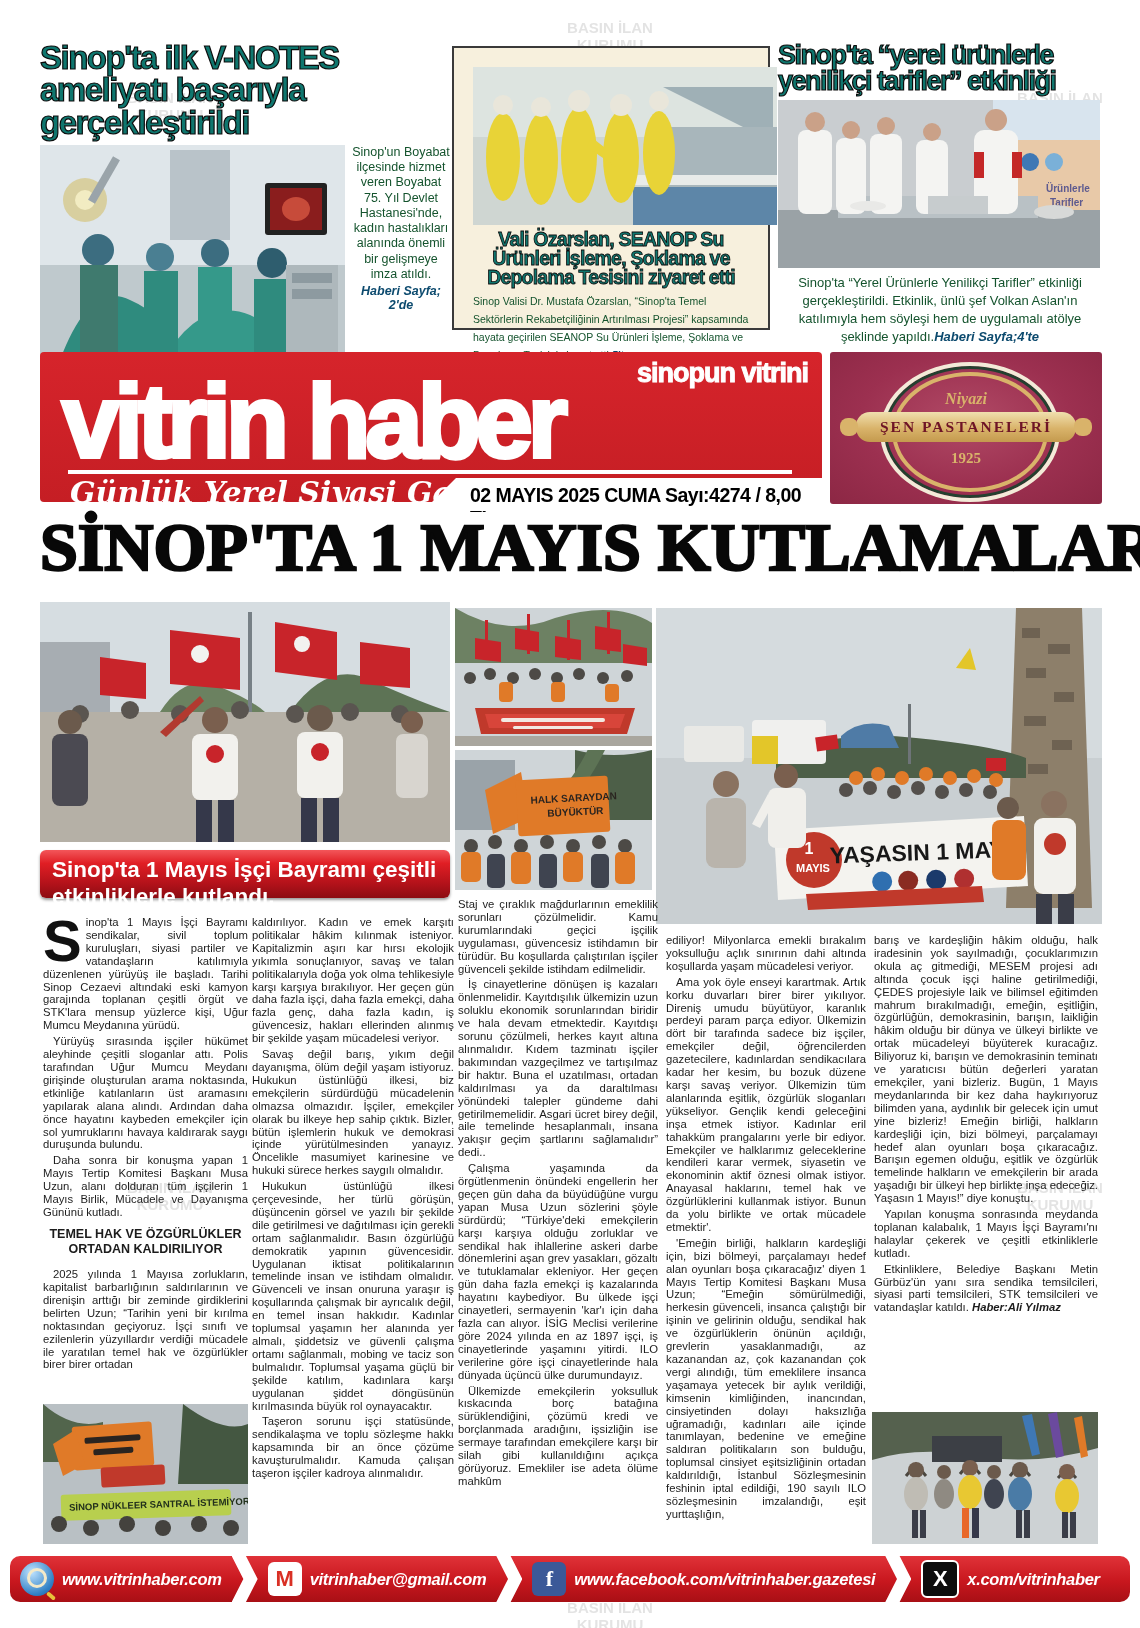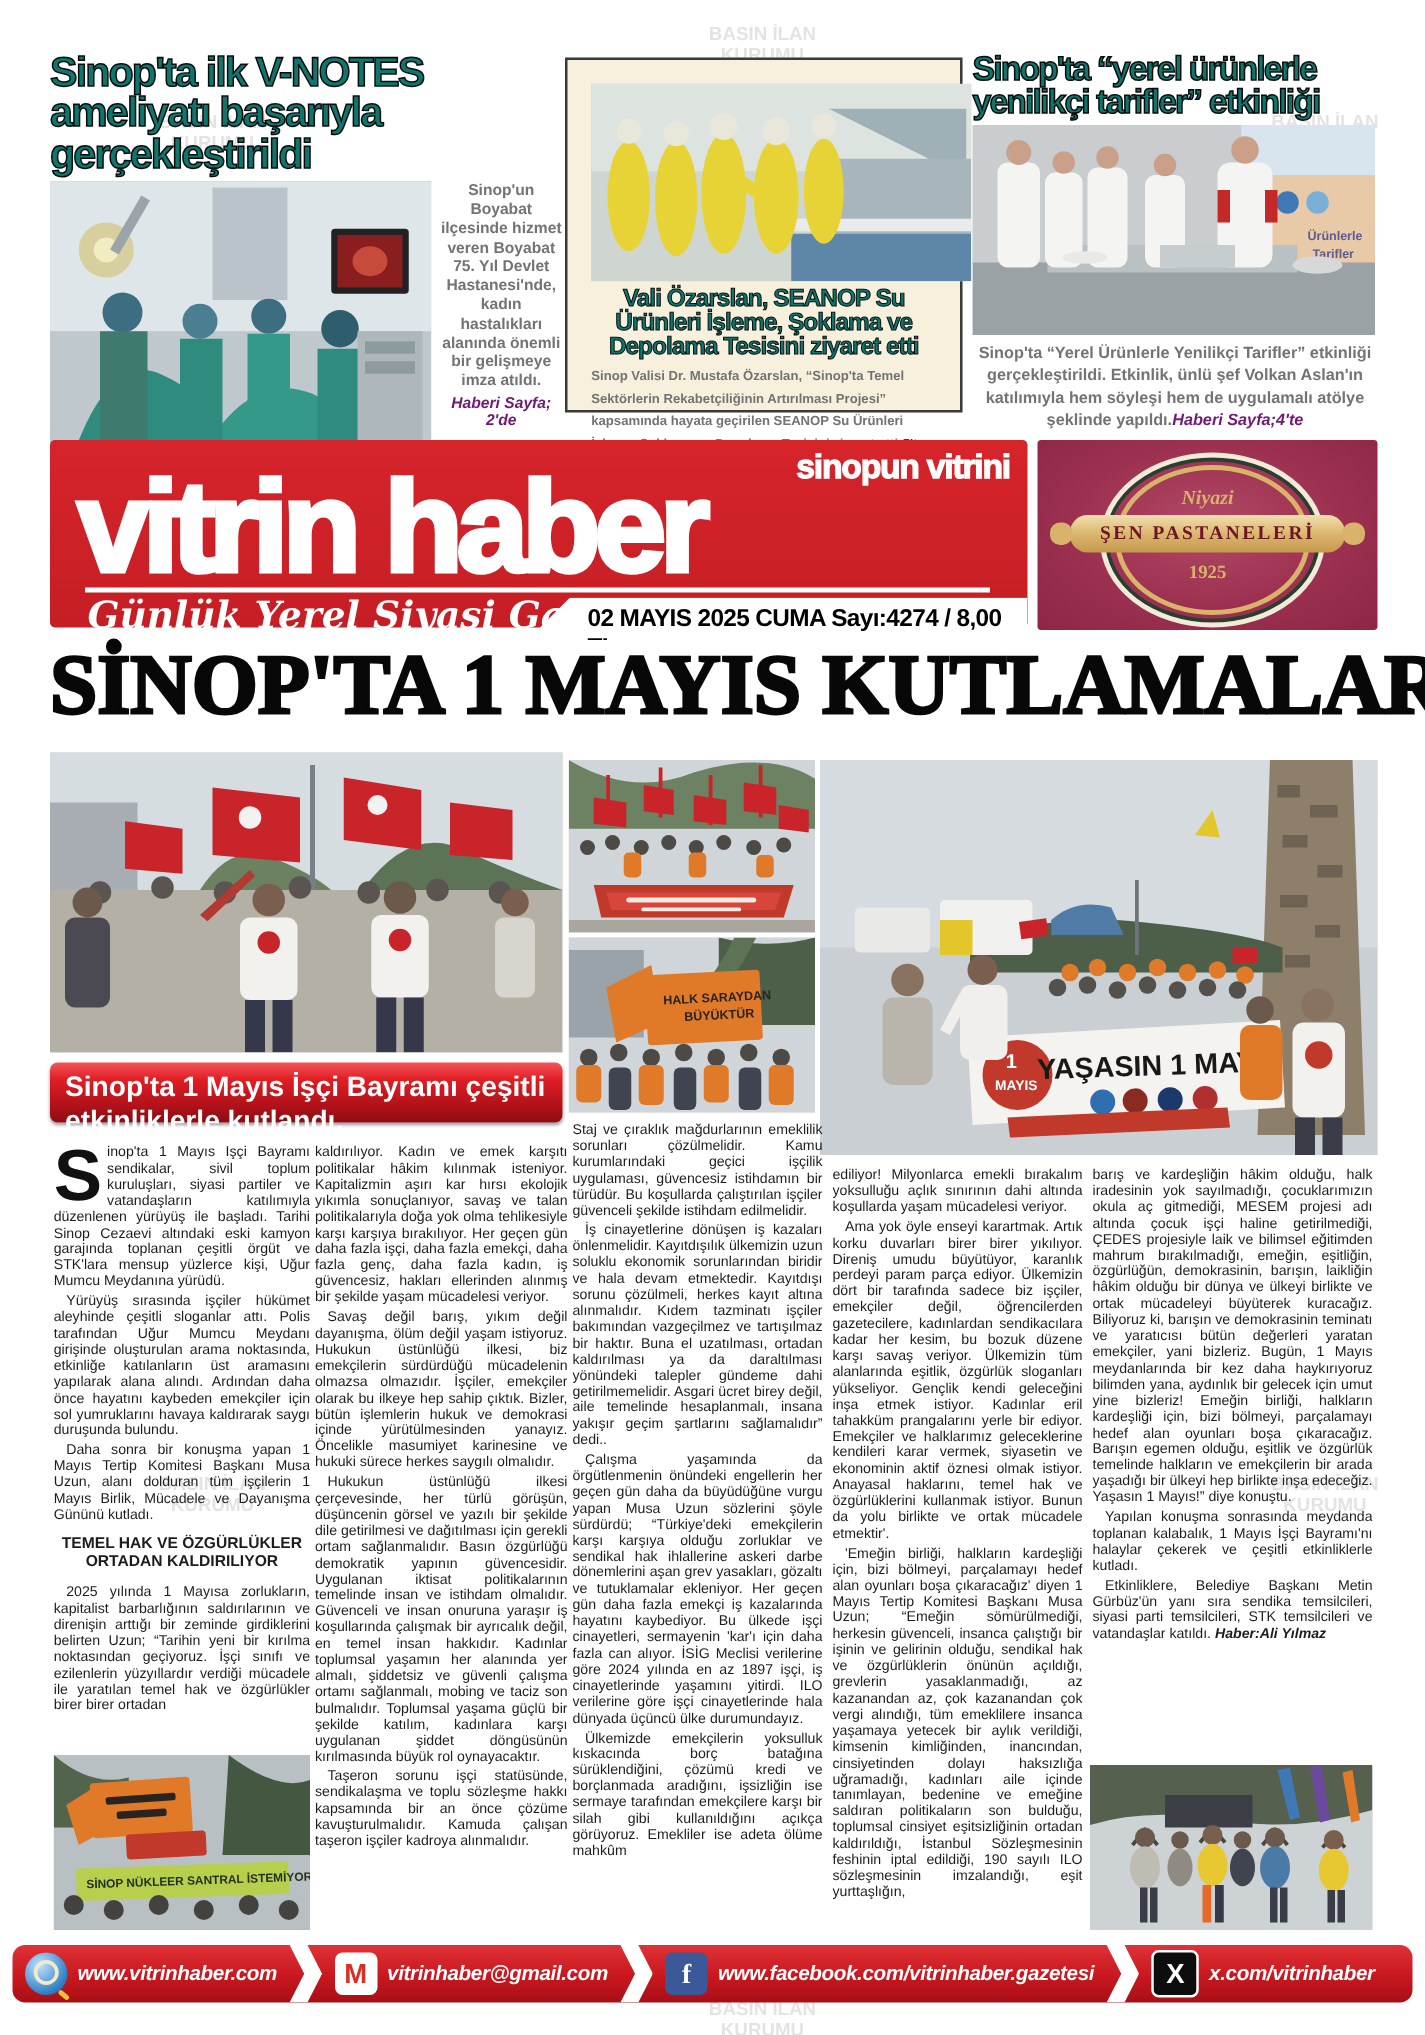--- a/index.html
+++ b/index.html
@@ -5,22 +5,22 @@
   html,body{margin:0;padding:0;background:#fff;}
   #page{position:relative;width:1140px;height:1628px;background:#fff;overflow:hidden;
         font-family:"Liberation Sans",sans-serif;color:#1a1a1a;}
   .abs{position:absolute;}
   
   .wm{position:absolute;width:100px;text-align:center;font-weight:bold;font-size:15px;
       line-height:1.1;color:#c9c9c9;opacity:.5;pointer-events:none;}
   
   .story-head{font-weight:bold;color:#0f766e;letter-spacing:-1.5px;line-height:.98;
       -webkit-text-stroke:1.2px #0b0b0b;}
-  .cap{color:#737373;font-weight:bold;}
-  .pageref{font-weight:bold;font-style:italic;color:#701a75;}
+  .cap{color:#14532d;}
+  .pageref{font-weight:bold;font-style:italic;color:#0c4a6e;}
   .photo{background:#ccc;overflow:hidden;}
   .photo svg{display:block;}
   
   .cbox{border:2px solid #3a3a3a;background:#f7f0dd;padding:19px;box-sizing:border-box;}
   
   .mast{background:linear-gradient(#d6242b,#c51e24);border-radius:4px;}
   .mast-title{color:#fff;font-weight:bold;letter-spacing:-5px;
       -webkit-text-stroke:4px #fff;line-height:1;}
   .mast-top{color:#fff;font-weight:bold;-webkit-text-stroke:1px #fff;letter-spacing:-1px;}
   .mast-script{font-family:"DejaVu Serif",serif;font-style:italic;font-weight:bold;color:#fff;}

